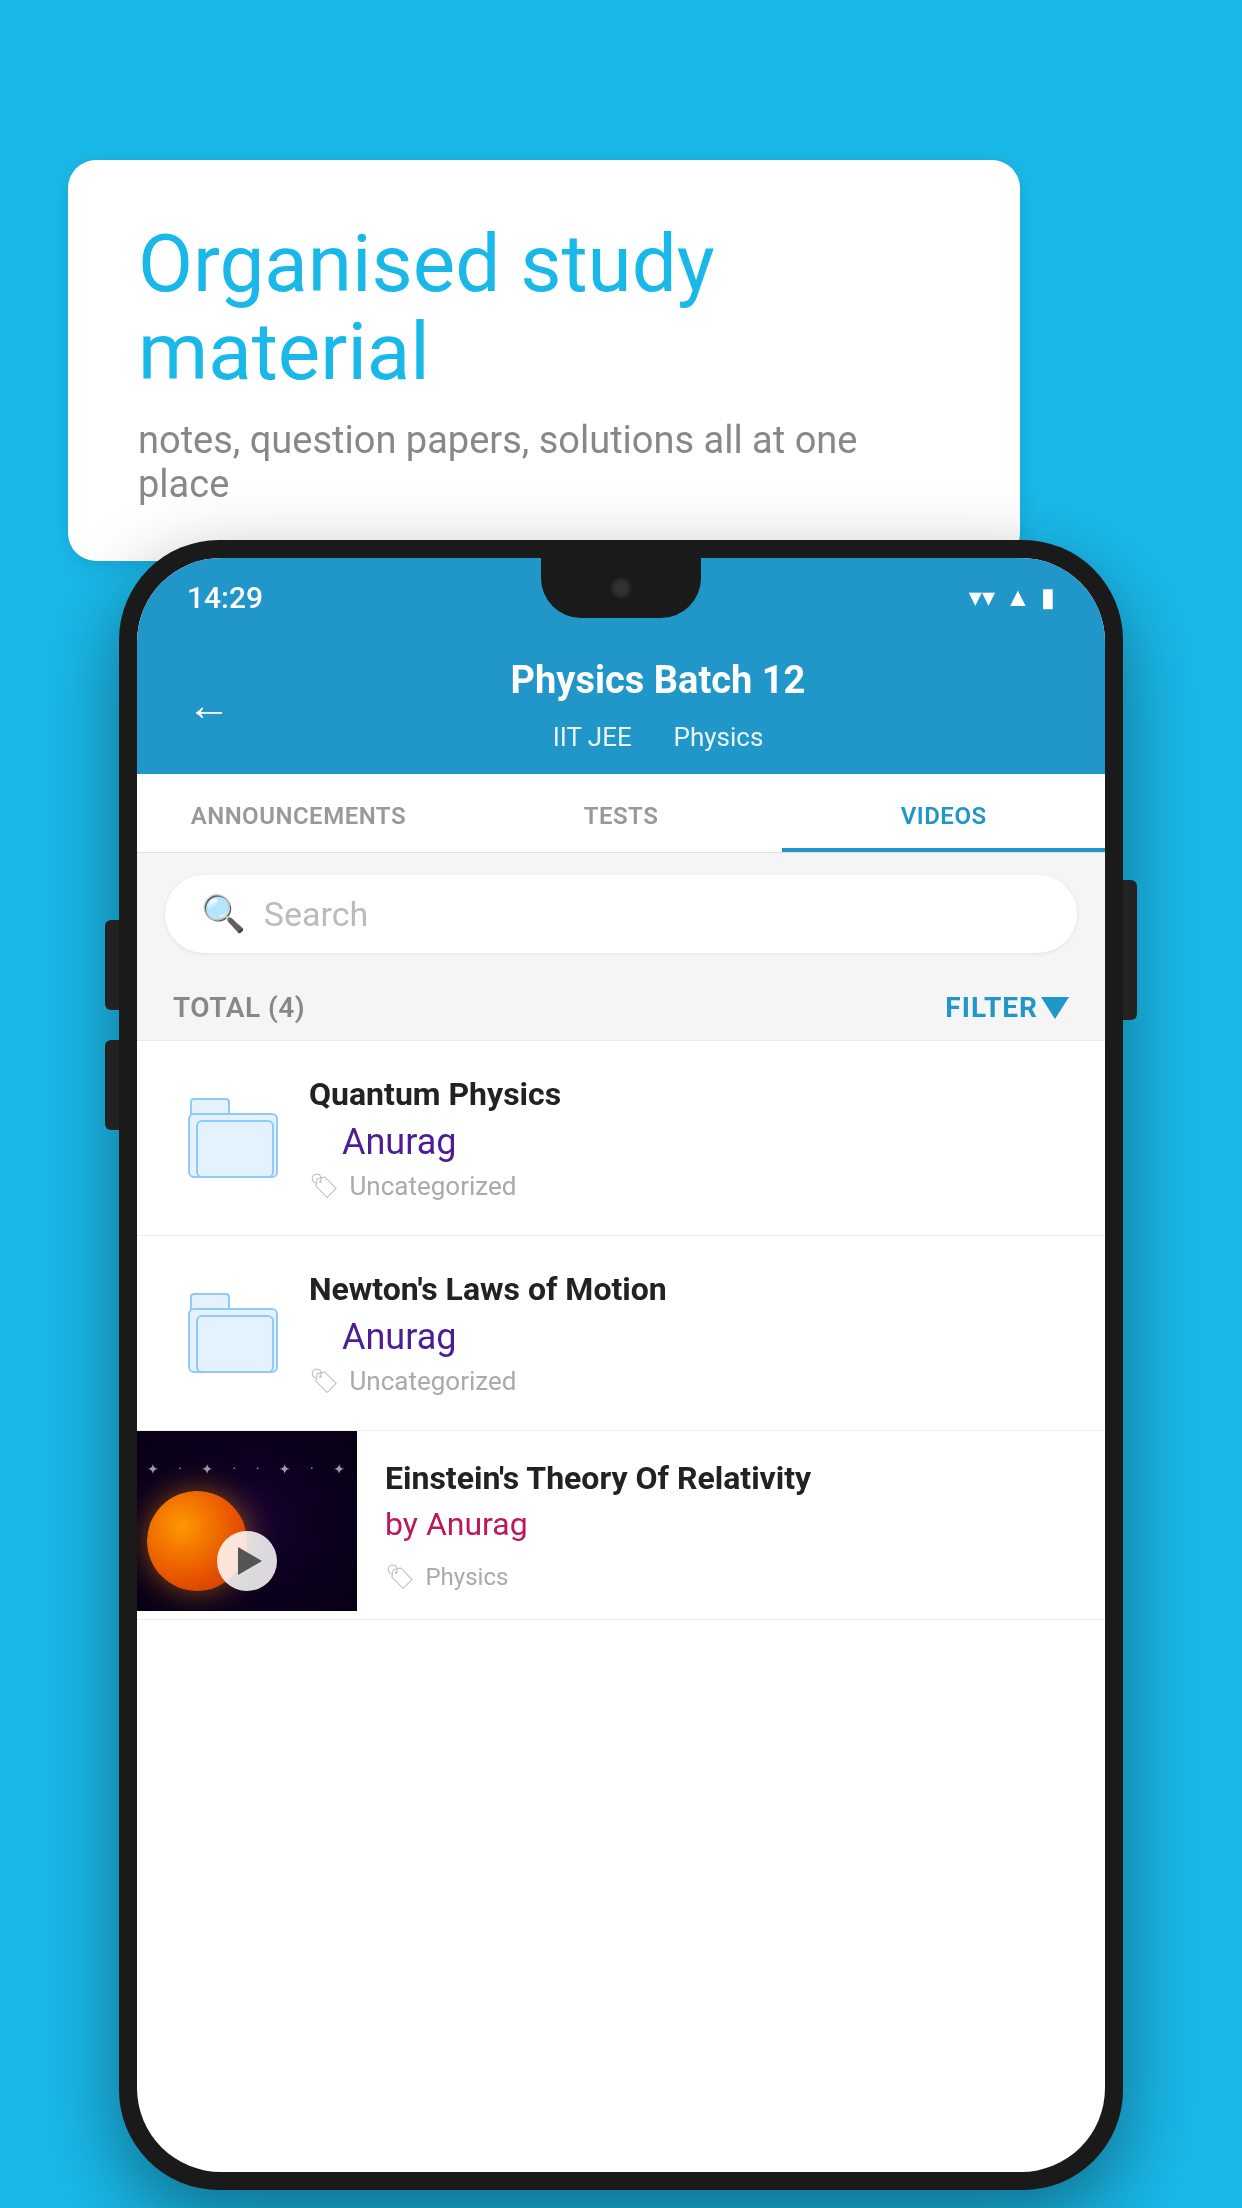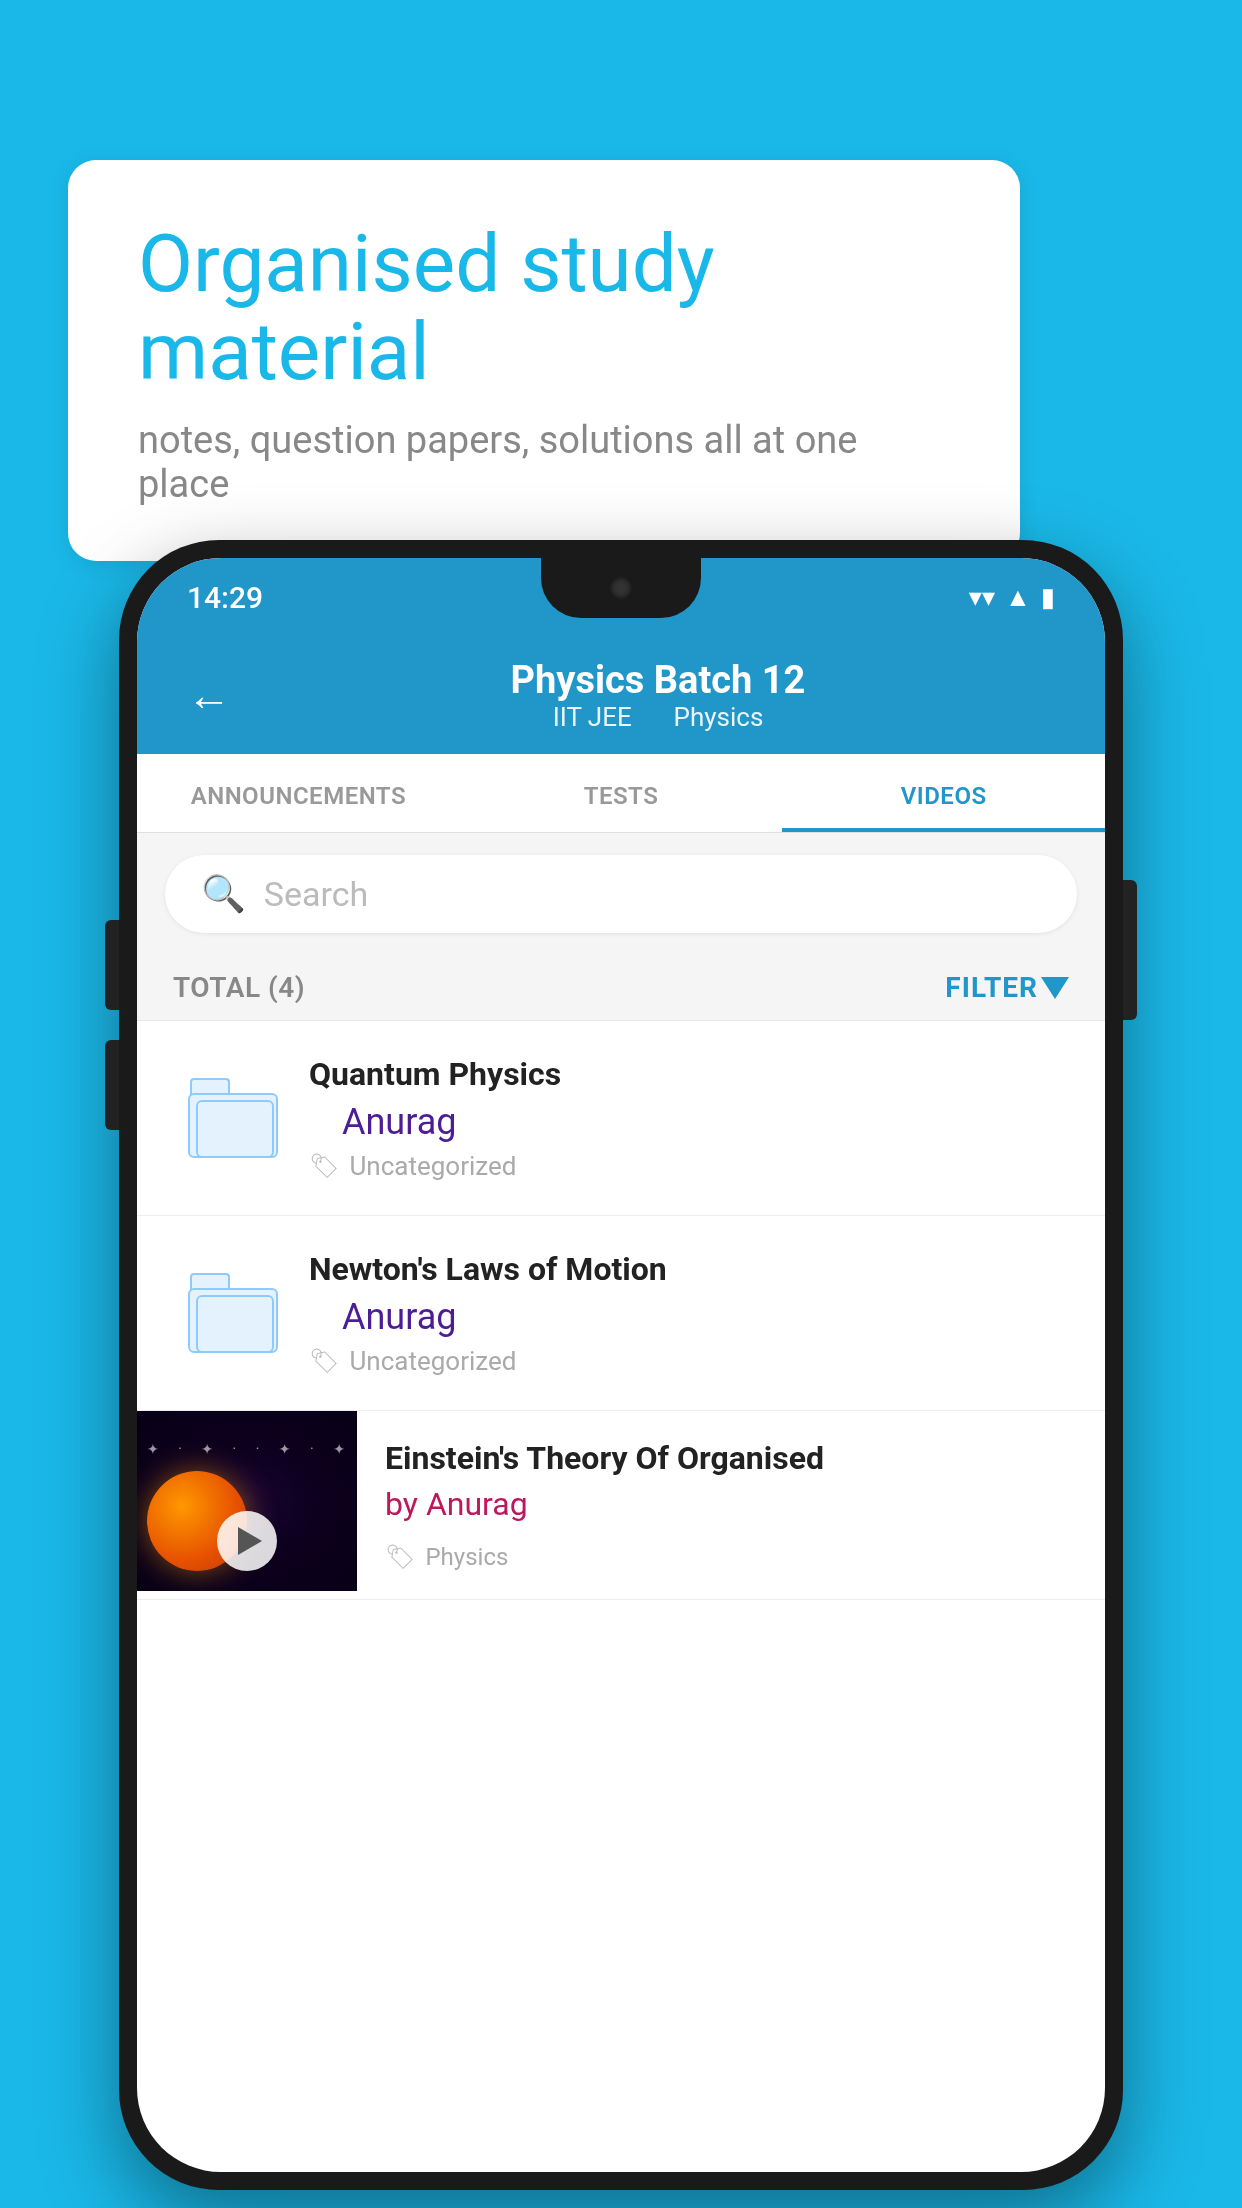--- a/index.html
+++ b/index.html
@@ -178,21 +178,21 @@
 
     .header-title {
       color: white;
       font-size: 38px;
       font-weight: 700;
     }
 
     .header-subtitle {
       color: rgba(255,255,255,0.9);
       font-size: 26px;
-      margin-top: 0;
+      margin-top: 20px;
     }
 
     .header-subtitle span {
       margin: 0 8px;
     }
 
     
     .tabs-bar {
       background: white;
       display: flex;
@@ -581,21 +581,21 @@
         </div>
 
         <div class="video-item-with-thumb">
           <div class="einstein-thumb">
             <div class="planet-orb"></div>
             <div class="play-btn">
               <div class="play-triangle"></div>
             </div>
           </div>
           <div class="einstein-info">
-            <div class="einstein-title">Einstein's Theory Of Organised</div>
+            <div class="einstein-title">Einstein's Theory Of Relativity</div>
             <div class="einstein-author">by Anurag</div>
             <div class="einstein-tag">
               <span class="tag-icon">🏷</span>
               <span>Physics</span>
             </div>
           </div>
         </div>
 
       </div>
 

